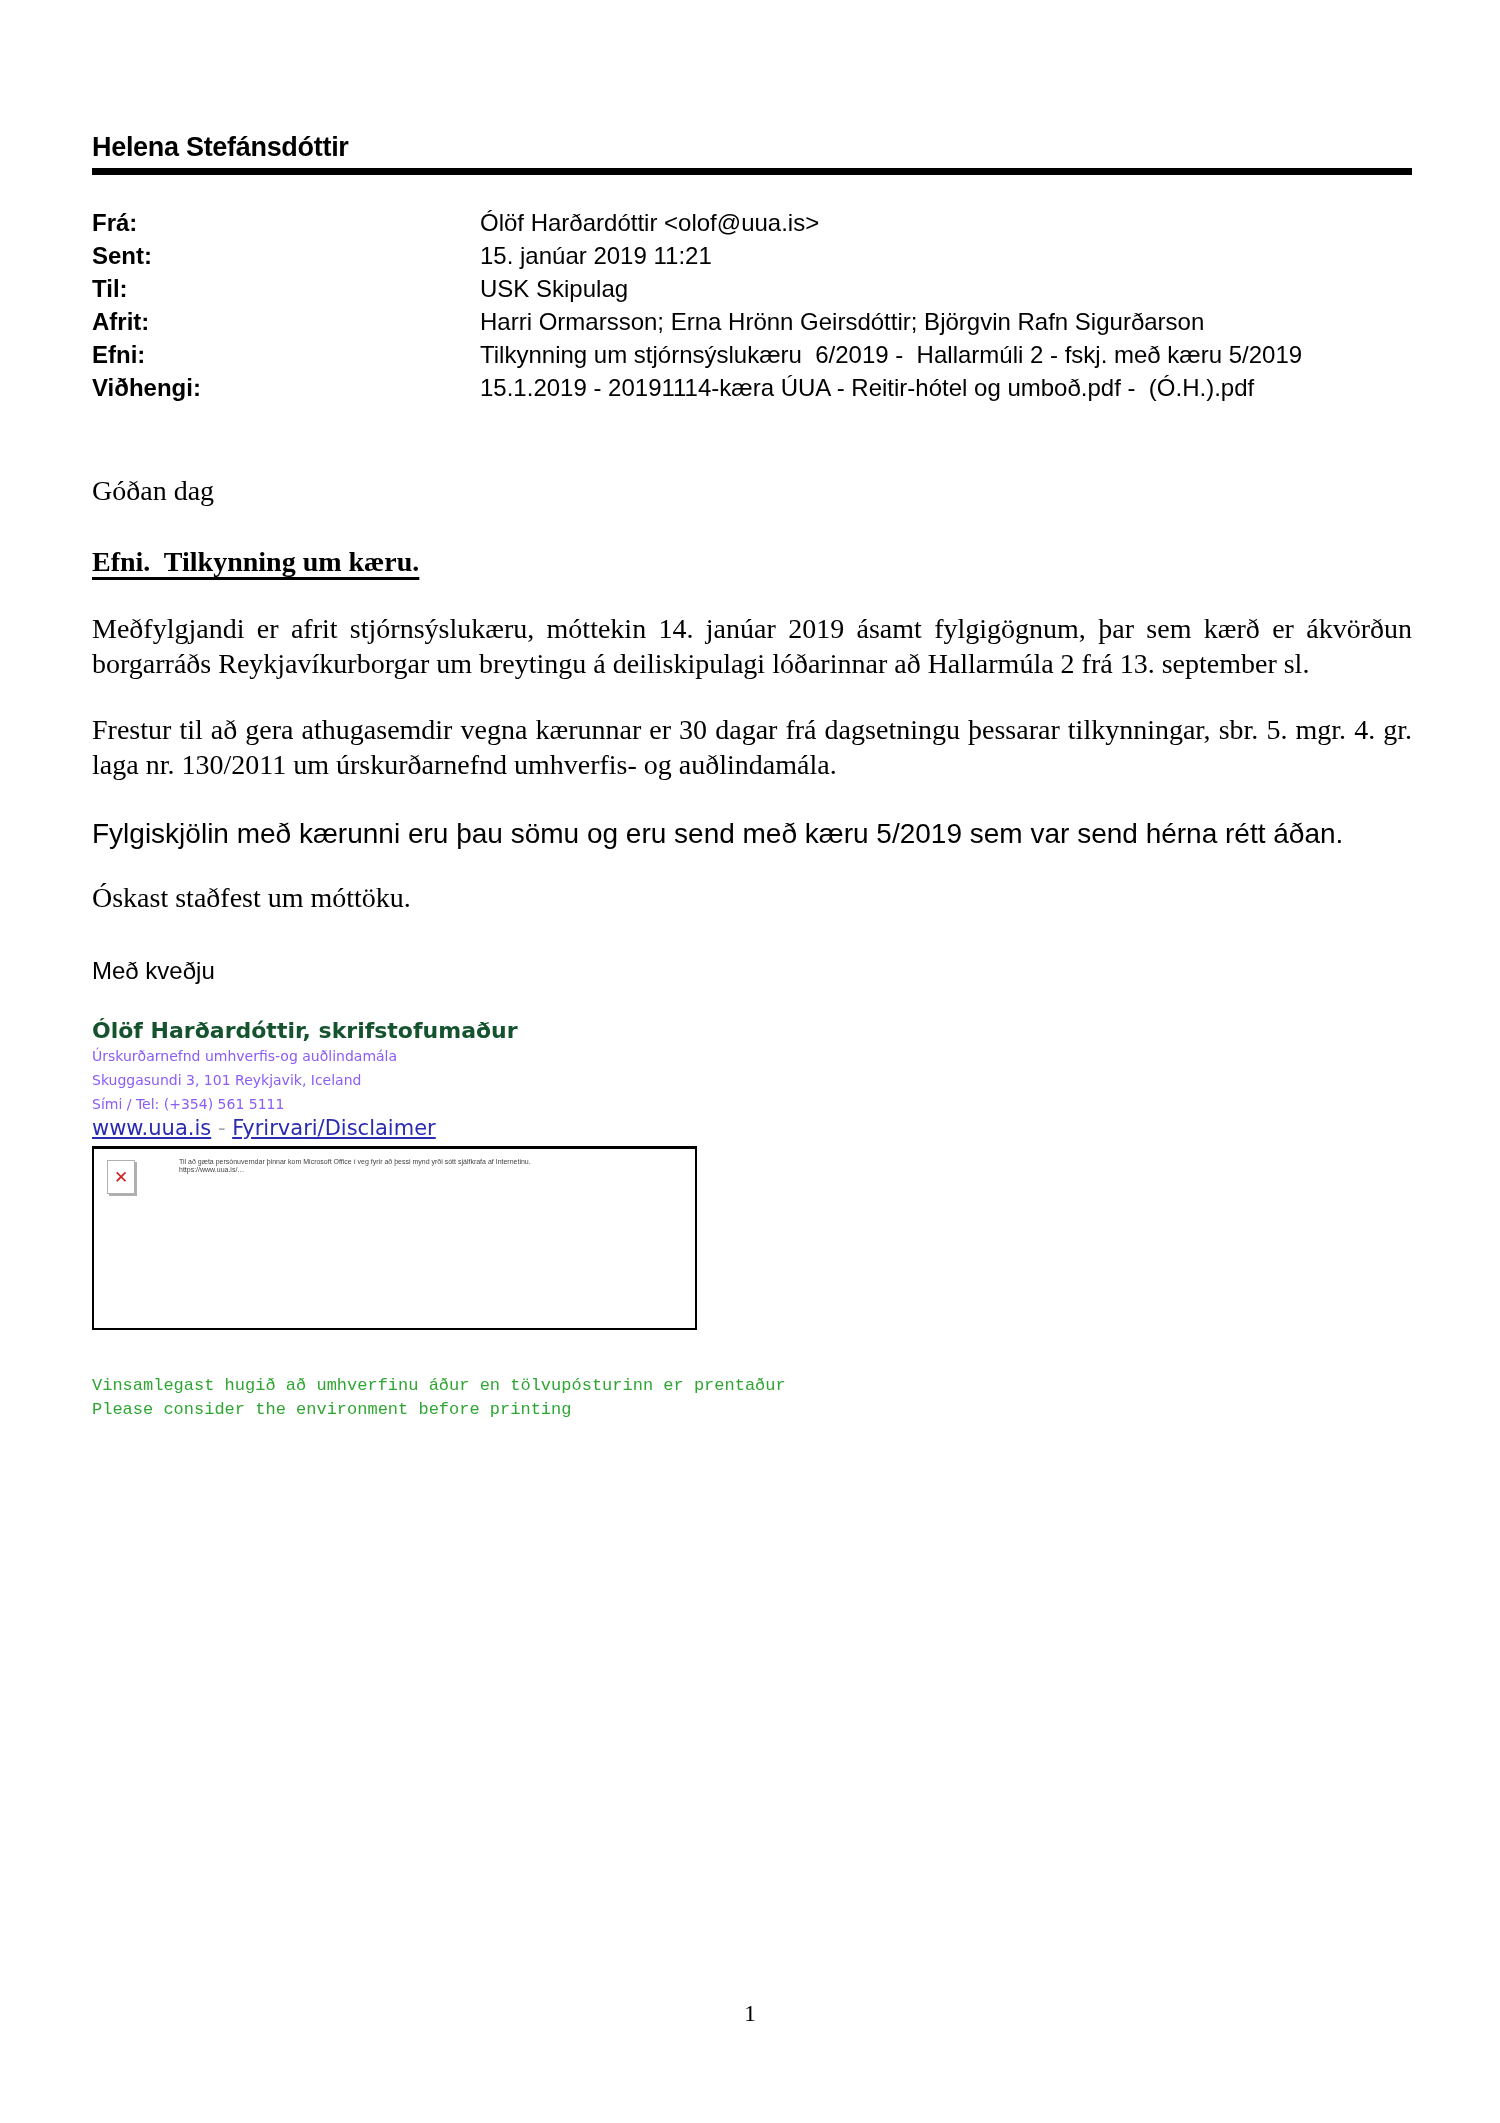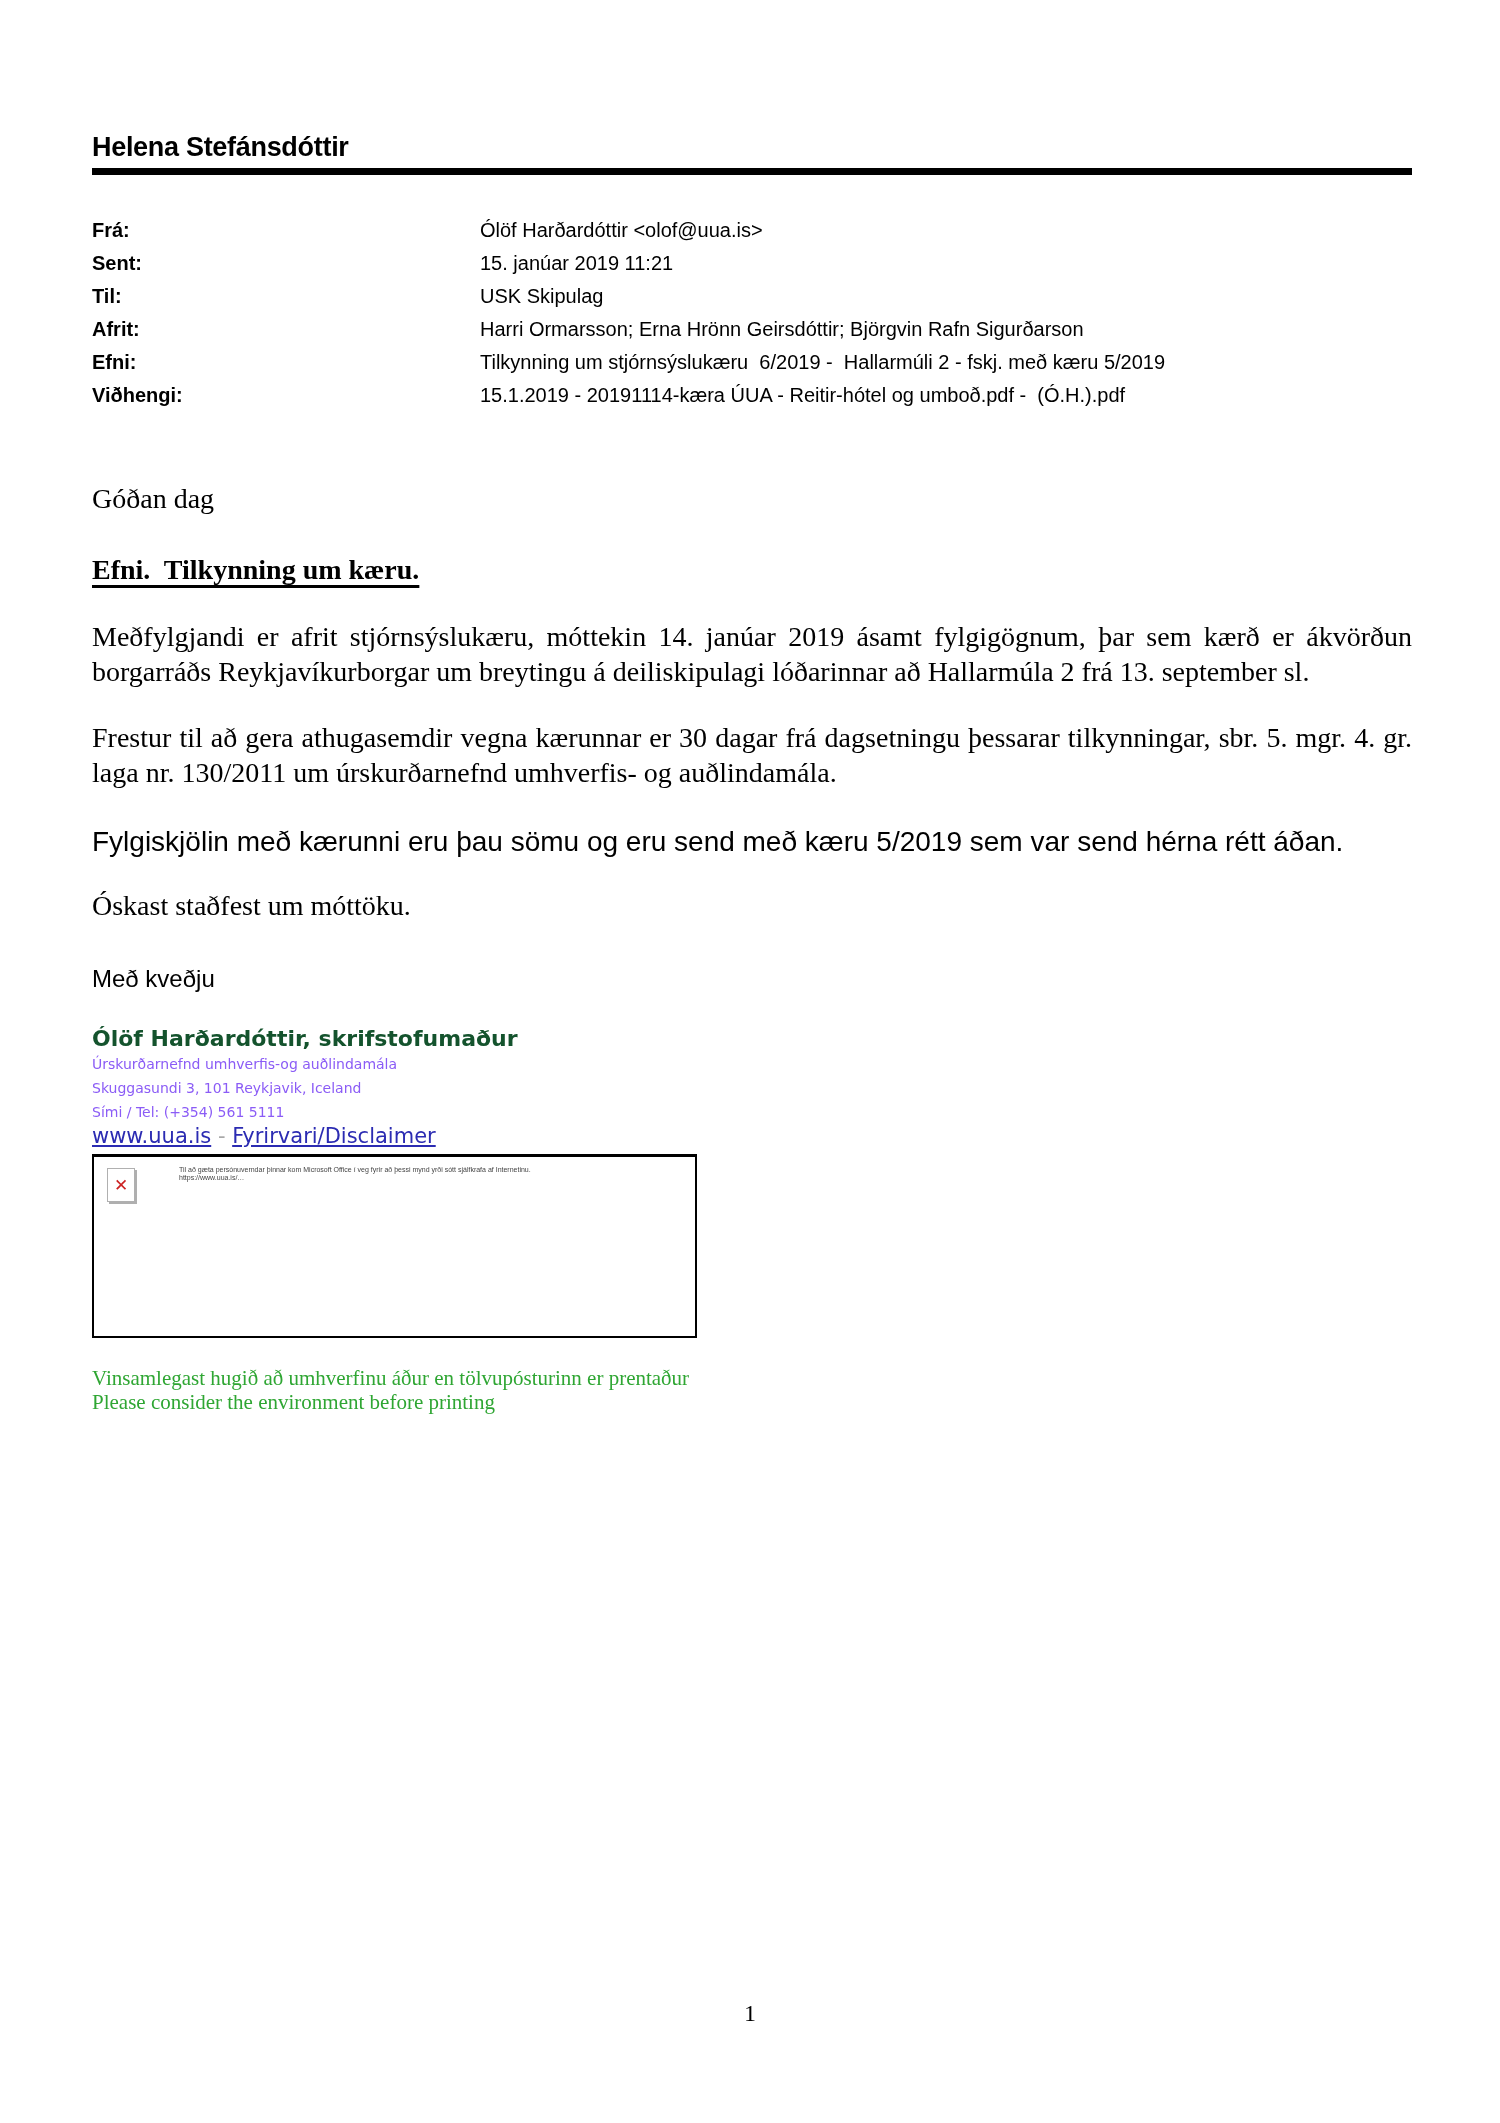--- a/index.html
+++ b/index.html
@@ -16,21 +16,21 @@
   
   .header-name {
     margin:132px 0 0 0;
     font-size:27px; line-height:30px;
     font-weight:bold;
     letter-spacing:-0.3px;
   }
   .rule { height:7px; background:#000; margin-top:6px; }
 
   
-  .fields { margin-top:39px; font-size:20px; }
+  .fields { margin-top:31px; font-size:24px; }
   .field-row { display:flex; line-height:33px; }
   .field-label { width:388px; flex-shrink:0; font-weight:bold; }
   .field-value { white-space:pre-wrap; }
 
   
   .serif { font-family:"Liberation Serif", serif; font-size:28px; }
   .greeting { margin-top:70px; line-height:34px; }
   .subject {
     margin-top:37px; line-height:34px;
     font-weight:bold;
@@ -75,23 +75,23 @@
     font-family:"DejaVu Sans", sans-serif;
   }
   .blocked-notice {
     margin-left:44px; margin-top:-2px;
     font-size:7px; line-height:8px; color:#444;
     font-family:"Liberation Sans", sans-serif;
   }
 
   
   .green-note {
-    margin-top:29px;
-    font-family:Liberation Serif, serif;
-    font-size:21px; line-height:23.5px;
+    margin-top:44px;
+    font-family:Liberation Mono, monospace;
+    font-size:17px; line-height:23.5px;
     color:#2fa633;
   }
 
   
   .page-number {
     position:absolute; left:0; top:2000px; width:100%;
     text-align:center;
     font-family:"Liberation Serif", serif;
     font-size:24px; color:#000;
   }

